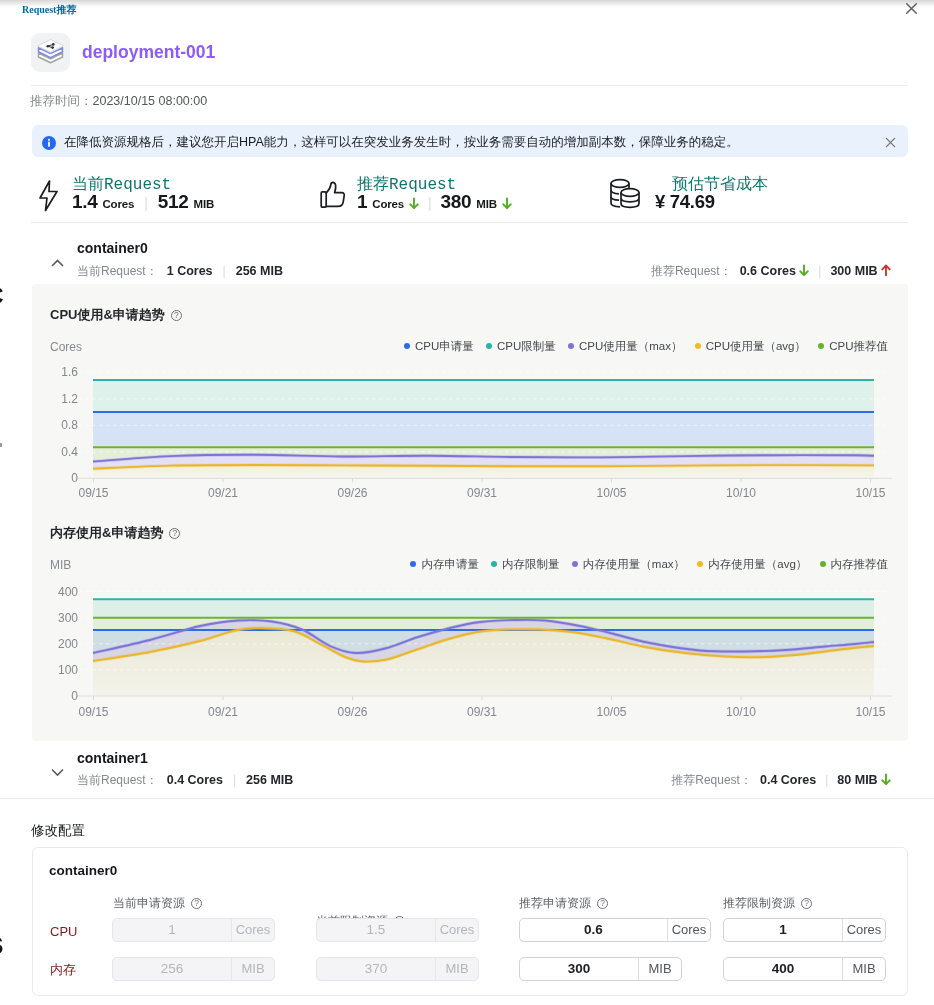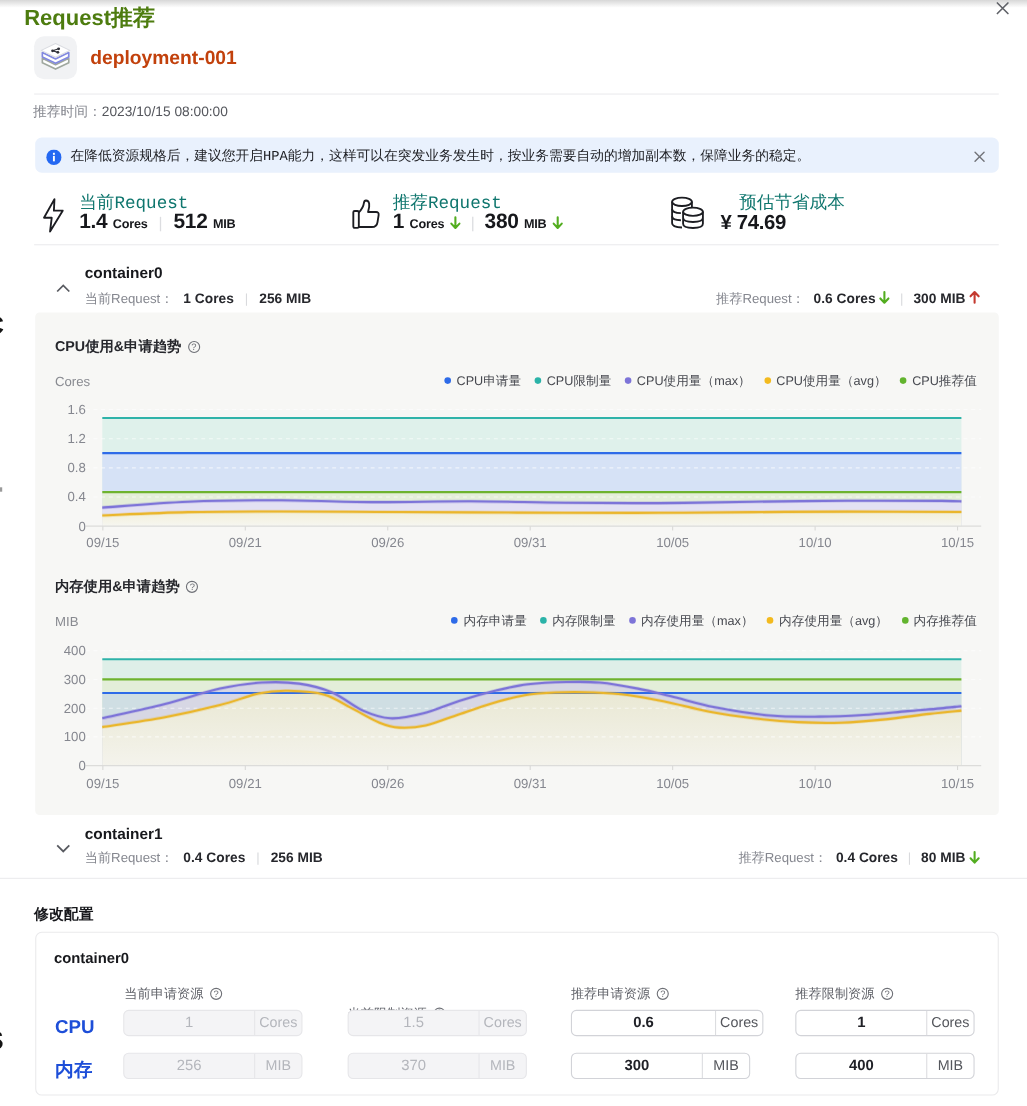--- a/index.html
+++ b/index.html
@@ -1,32 +1,32 @@
 <!DOCTYPE html>
 <html><head>
 <meta charset="utf-8">
 <style>
 * { margin:0; padding:0; box-sizing:border-box; }
 html,body { background:#fff; }
 body { font-family:"Liberation Sans",sans-serif; width:934px; height:1005px; overflow:hidden; }
 .page { position:relative; width:934px; height:1005px; background:#fff; overflow:hidden; }
 .abs { position:absolute; }
 .sep { color:#d9dadd; }
-.hd-title { left:22px; top:3px; font-size:20px; font-weight:bold; color:#4d7c0f; }
+.hd-title { left:22px; top:3px; font-size:10px; font-weight:bold; color:#0369a1;font-family:Liberation Serif, serif; }
 .divline { height:1px; background:#ececee; }
 
 .wicon { left:31px; top:33px; width:39px; height:39px; background:#f1f2f4; border-radius:9px; }
-.wname { left:82px; top:42px; font-size:17.5px; font-weight:bold; color:#c2410c; letter-spacing:0px; }
+.wname { left:82px; top:42px; font-size:17.5px; font-weight:bold; color:#8b5cf6; letter-spacing:0px; }
 .wmeta { left:224px; top:44px; font-size:12px; color:#85878f; }
 .wmeta b { color:#25262b; font-weight:normal; }
 .msep { color:#d9dadd; margin:0 9px; }
 .rectime { left:30px; top:93px; font-size:12.5px; color:#85878f; }
 .rectime span { color:#54565c; }
 
-.banner { left:32px; top:125px; width:876px; height:32px; background:#e9f1fd; border-radius:6px; font-size:12.5px; color:#1c1d22; line-height:35px;font-family:Liberation Mono, monospace; }
+.banner { left:32px; top:125px; width:876px; height:32px; background:#e9f1fd; border-radius:6px; font-size:12.5px; color:#1c1d22; line-height:35px; }
 .banner .txt { position:absolute; left:32px; top:0; }
 
 .stat-label { font-size:16px; color:#0f766e;font-family:Liberation Mono, monospace; }
 .stat-val { font-size:19px; font-weight:bold; color:#17181c; letter-spacing:-0.3px; }
 .vrow { display:flex; align-items:baseline; }
 .stat-unit { font-size:11.5px; font-weight:bold; color:#17181c; letter-spacing:-0.2px; }
 .vsep { color:#dcdde0; font-weight:normal; font-size:14px; }
 
 .cname { font-size:14px; font-weight:bold; color:#17181c; }
 .csub { font-size:12px; color:#85878f; }
@@ -36,24 +36,24 @@
 .chev { stroke:#585a60; stroke-width:1.6; fill:none; }
 .arr { vertical-align:-2px; }
 
 .panel { left:32px; top:284px; width:876px; height:457px; background:#f7f7f5; border-radius:4px; }
 .ctitle { font-size:13px; font-weight:bold; color:#26272c; }
 .axname { font-size:12px; color:#888a90; }
 .legend { font-size:11.5px; color:#46484f; }
 .legend .it { display:inline-block; margin-left:9px; }
 .legend .dot { display:inline-block; width:6px; height:6px; border-radius:3px; margin-right:5px; position:relative; top:-1px; }
 
-.cfg-title { left:31px; top:822px; font-size:13.5px; font-weight:bold; color:#17181c; }
+.cfg-title { left:31px; top:822px; font-size:13.5px; font-weight:normal; color:#17181c; }
 .cfgpanel { left:32px; top:847px; width:876px; height:149px; background:#fff; border:1px solid #eaeaec; border-radius:6px; }
 .cfghead { font-size:12px; color:#606269; }
-.rowlab { font-size:17px; font-weight:bold; color:#1d4ed8; }
+.rowlab { font-size:13px; font-weight:normal; color:#7f1d1d; }
 .inp { position:absolute; height:24px; border-radius:5px; display:flex; }
 .inp .v { flex:1; text-align:center; line-height:22px; font-size:13.5px; }
 .inp .u { width:43px; text-align:center; line-height:22px; font-size:13px; }
 .inp.dis { background:#f4f4f6; border:1px solid #e6e6e9; }
 .inp.dis .v { color:#b4b6bc; }
 .inp.dis .u { color:#b4b6bc; border-left:1px solid #e6e6e9; }
 .inp.en { background:#fff; border:1px solid #d2d3d8; }
 .inp.en .v { color:#202127; font-weight:bold; }
 .inp.en .u { color:#54565c; border-left:1px solid #dcdde0; }
 .helpq { display:inline-block; width:11px; height:11px; border:1px solid #6e7076; border-radius:50%; font-size:8.5px; line-height:9.5px; text-align:center; color:#6e7076; font-weight:normal; vertical-align:1px; margin-left:6px; }
@@ -295,21 +295,21 @@
   <div class="abs rowlab" style="left:50px;top:924px;">CPU</div>
   <div class="abs rowlab" style="left:50px;top:961px;">内存</div>
   <div class="inp dis" style="left:112px;top:918px;width:163px;">
       <span class="v">1</span>
       <span class="u">Cores</span>
     </div>
   <div class="inp dis" style="left:316px;top:918px;width:163px;">
       <span class="v">1.5</span>
       <span class="u">Cores</span>
     </div>
-  <div class="inp en" style="left:519px;top:918px;width:175px;">
+  <div class="inp en" style="left:519px;top:918px;width:192px;">
       <span class="v">0.6</span>
       <span class="u">Cores</span>
     </div>
   <div class="inp en" style="left:723px;top:918px;width:163px;">
       <span class="v">1</span>
       <span class="u">Cores</span>
     </div>
   <div class="inp dis" style="left:112px;top:957px;width:163px;">
       <span class="v">256</span>
       <span class="u">MIB</span>

